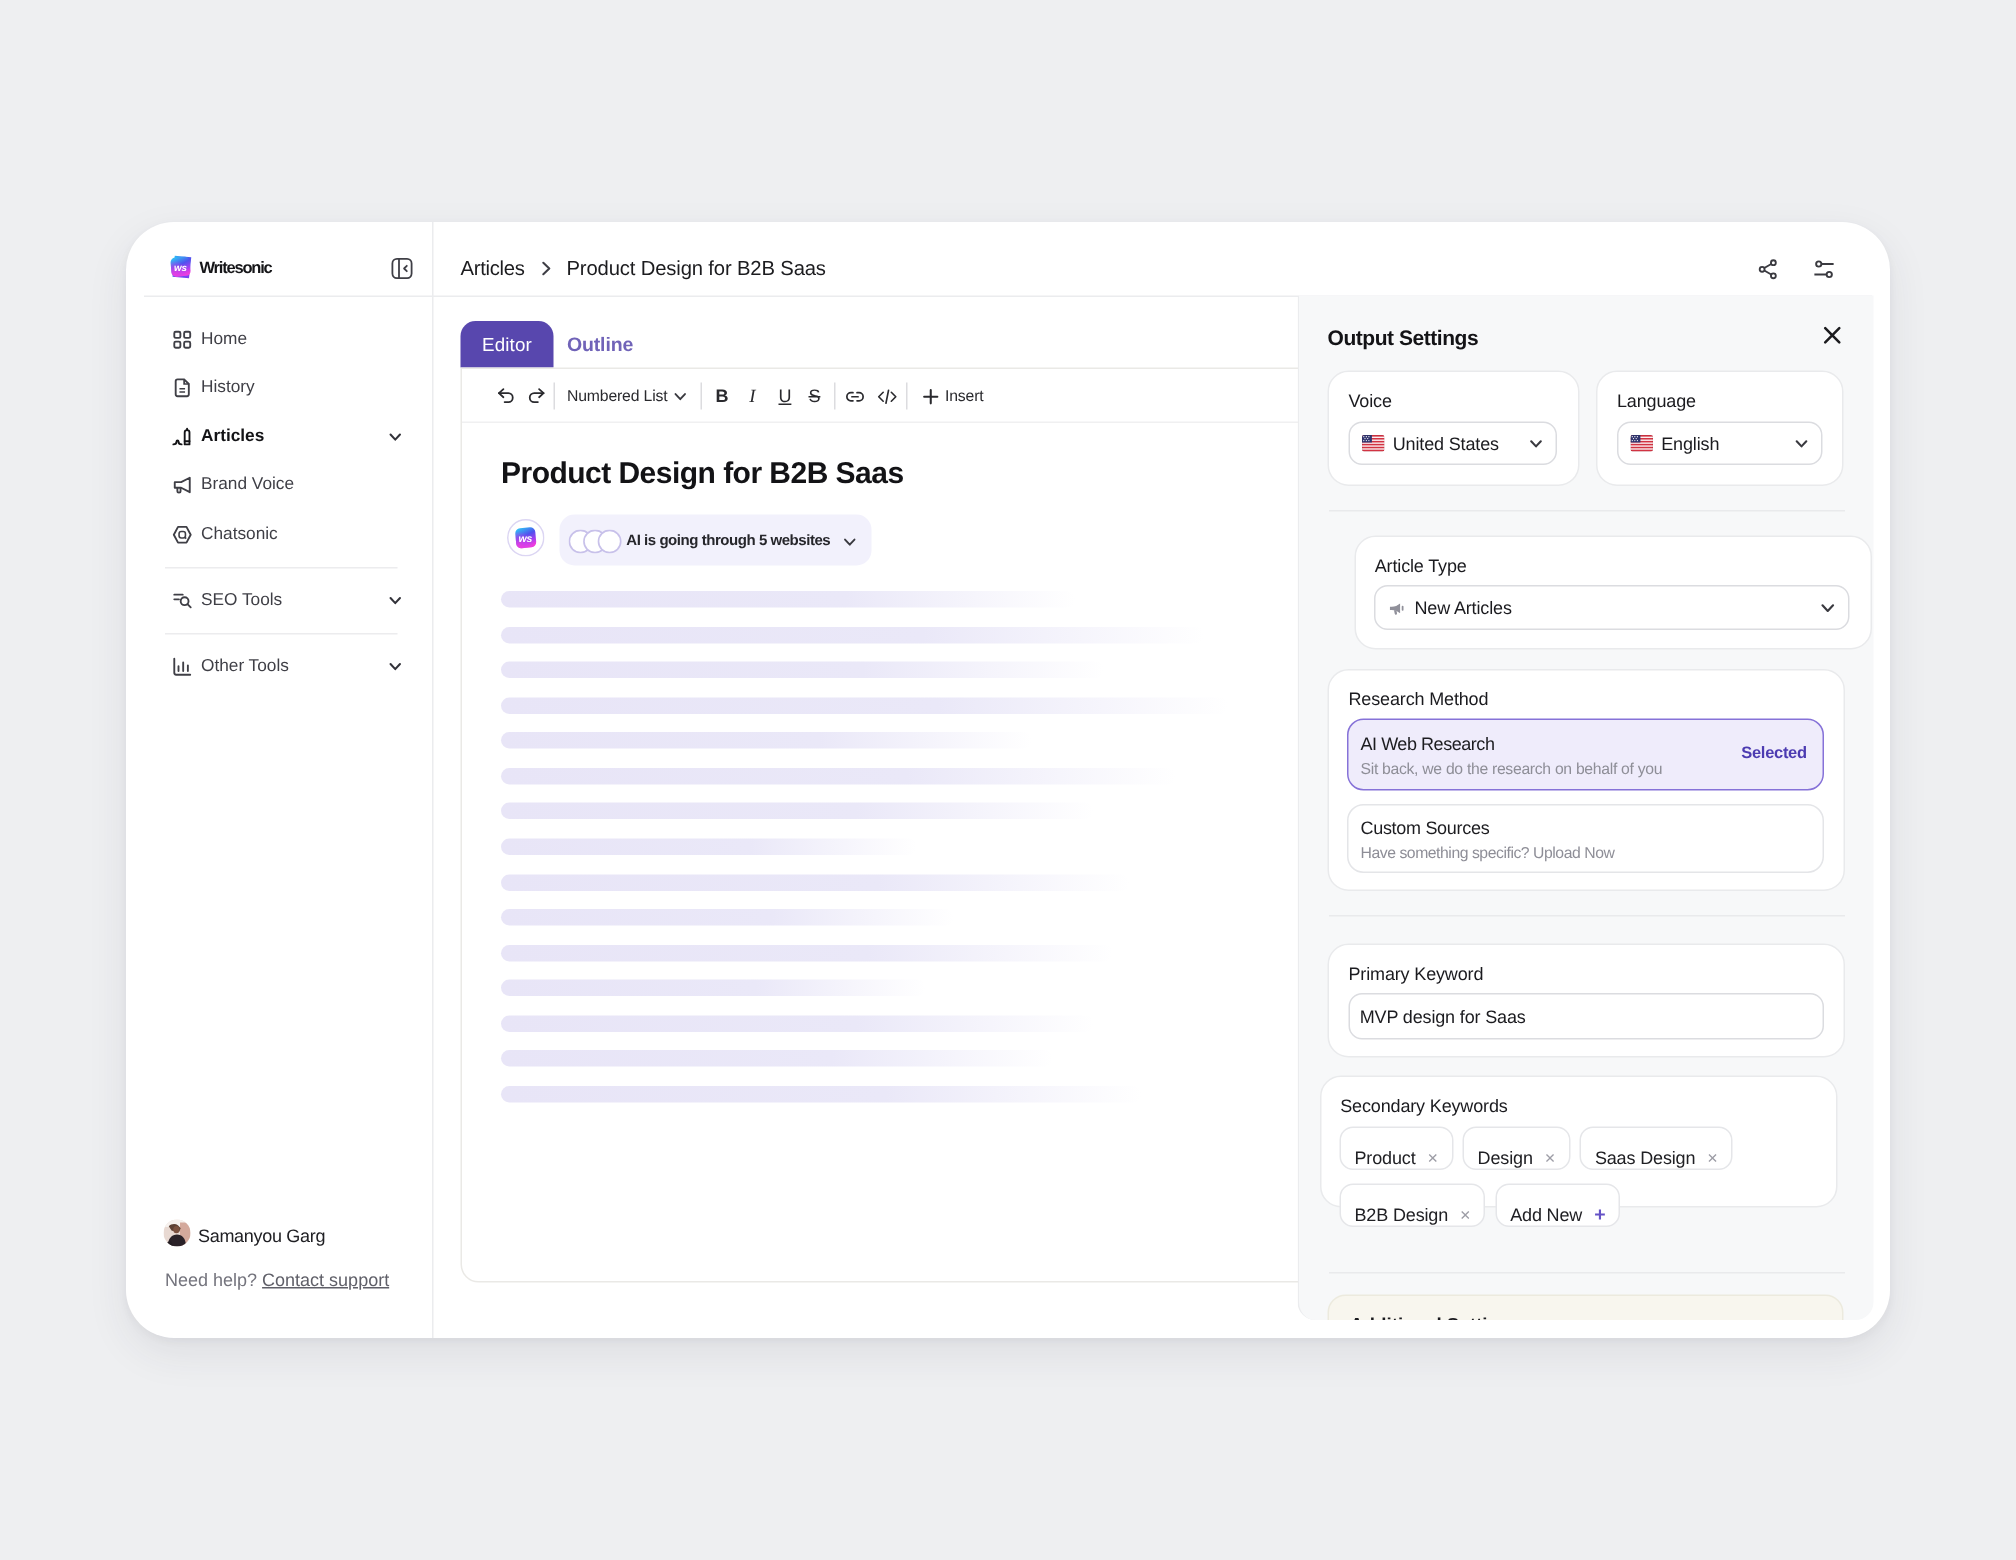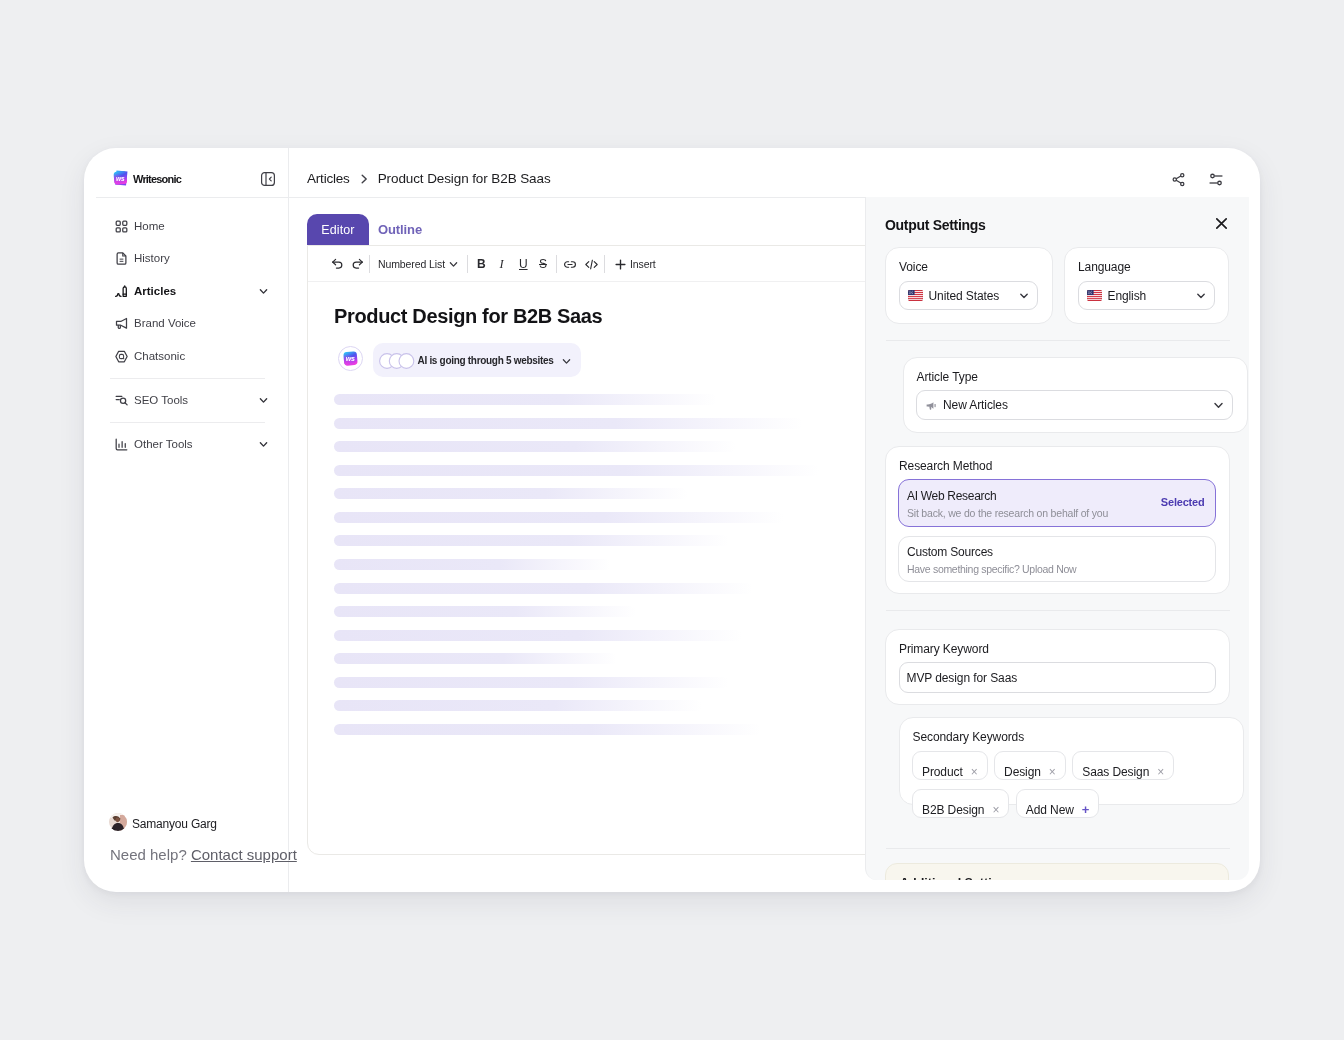--- a/index.html
+++ b/index.html
@@ -168,21 +168,21 @@
       <rect width="18" height="18" fill="#e8d9d2"></rect>
       <rect width="18" height="5" fill="#f6f1ee"></rect>
       <path d="M11 2 h7 v16 h-7 Z" fill="#d4a99c"></path>
       <path d="M3.5 4.5 C5 2.8 8 2.6 9.6 3.8 L11.5 5.8 L10.5 8 L5.5 7.5 Z" fill="#5d4134"></path>
       <ellipse cx="8.6" cy="6.8" rx="2.1" ry="2.4" fill="#7c5240"></ellipse>
       <path d="M2.8 18 c0 -5.5 3 -8 6.2 -8 c3.2 0 6 2.5 6 8 Z" fill="#2a2228"></path>
       <path d="M2 15.5 l3 -1.5 1.5 4 H2 Z" fill="#241e23"></path>
     </g>
   </svg>
   <div class="abs" style="left:48px;top:668.5px;font-size:12px;color:#202024;letter-spacing:-0.2px">Samanyou Garg</div>
-  <div class="abs" style="left:26px;top:697.5px;font-size:15px;color:#74747d;">Need help? <span style="text-decoration:underline;color:#5f5f68">Contact support</span></div>
+  <div class="abs" style="left:26px;top:697.5px;font-size:12px;color:#74747d;">Need help? <span style="text-decoration:underline;color:#5f5f68">Contact support</span></div>
 
   <div class="tab">Editor</div>
   <div class="outline">Outline</div>
 
   <div class="editor">
     <div class="toolbar">
       <svg class="abs" style="left:23px;top:11.5px" width="13" height="12" viewBox="0 0 24 22" fill="none" stroke="#2a2a2e" stroke-width="2.2" stroke-linecap="round" stroke-linejoin="round">
           <path d="M8.5 2.5 L3 7.5 L8.5 12.5"></path>
           <path d="M3 7.5 H14.5 A5.5 5.5 0 0 1 14.5 18.5 H10"></path>
         </svg>
@@ -363,21 +363,21 @@
 
     <div class="rdiv" style="top:413px"></div>
 
     <div class="rcard" style="left:19.5px;top:432px;width:345px;height:76px">
       <div class="rlabel">Primary Keyword</div>
       <div class="sel" style="left:12.5px;top:32px;width:317px;height:31px;padding:0 7px">
         <span class="seltxt">MVP design for Saas</span>
       </div>
     </div>
 
-    <div class="rcard" style="left:33px;top:520px;width:345px;height:88px">
+    <div class="rcard" style="left:14px;top:520px;width:345px;height:88px">
       <div class="rlabel">Secondary Keywords</div>
       <div class="abs" style="left:12.5px;top:33px;display:flex;gap:6.5px">
         <div class="tag">Product <span class="x">×</span></div>
         <div class="tag">Design <span class="x">×</span></div>
         <div class="tag">Saas Design <span class="x">×</span></div>
       </div>
       <div class="abs" style="left:12.5px;top:71px;display:flex;gap:6.5px">
         <div class="tag">B2B Design <span class="x">×</span></div>
         <div class="tag">Add New <span style="color:#6553c6;font-size:13px;font-weight:bold">+</span></div>
       </div>

